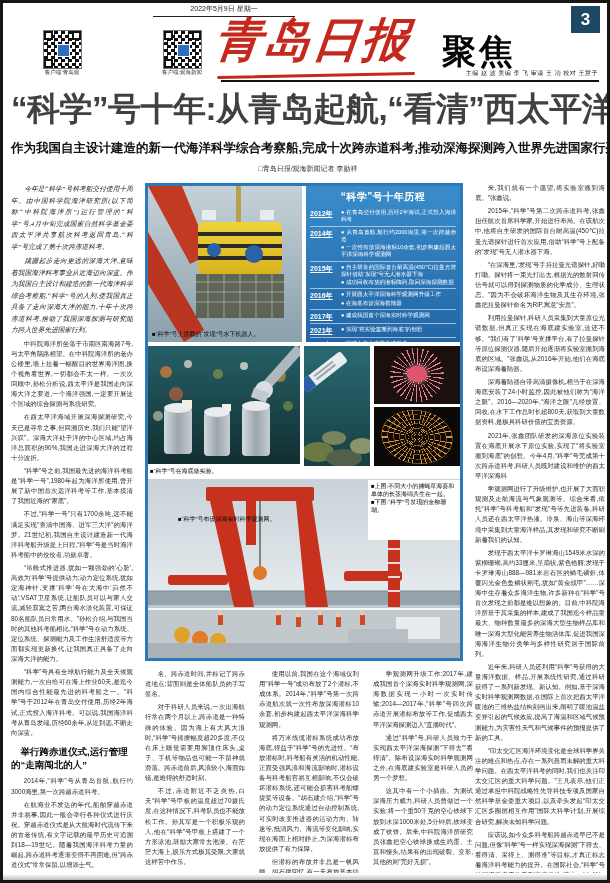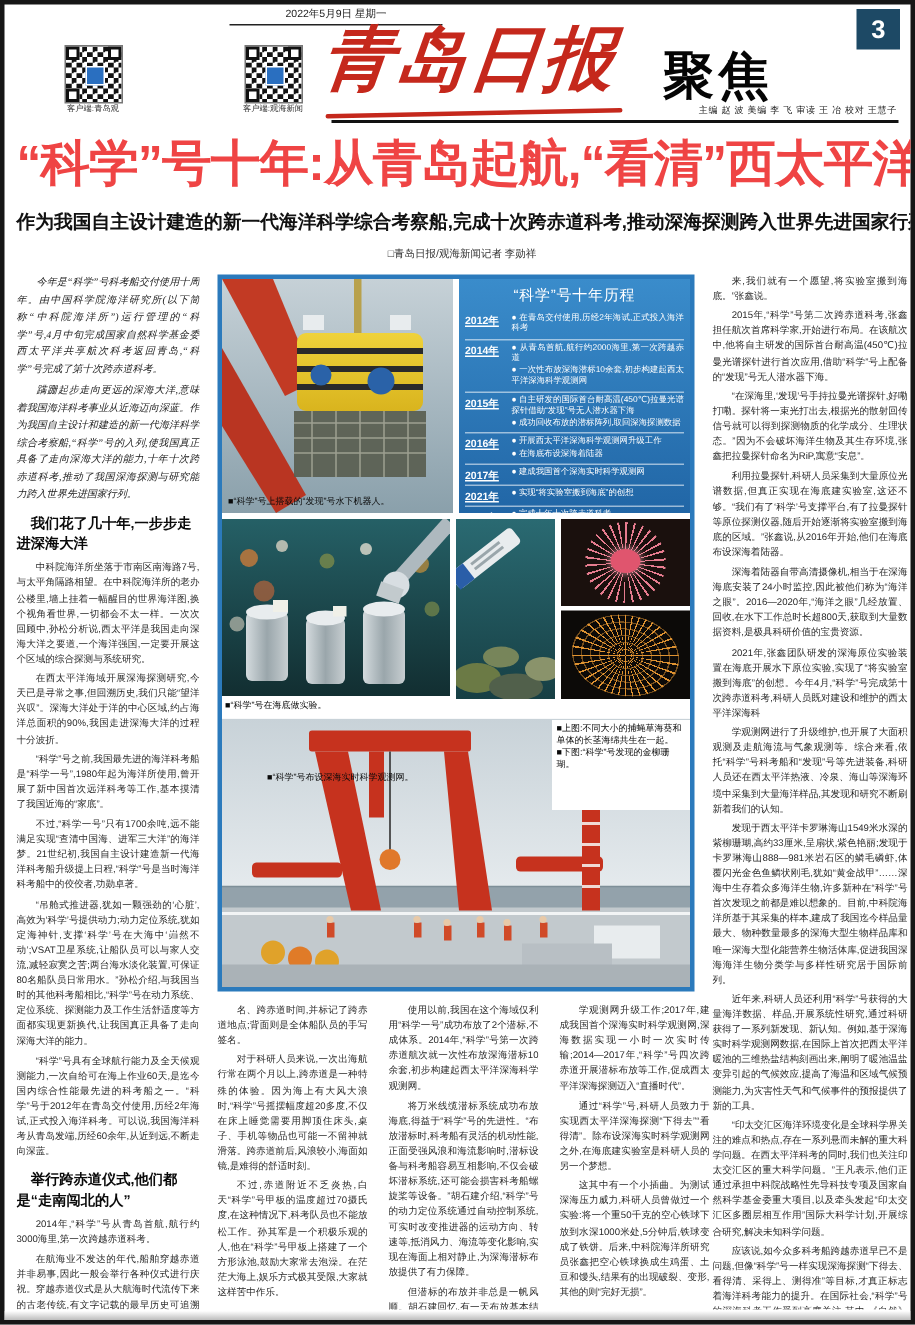--- a/index.html
+++ b/index.html
@@ -22,21 +22,21 @@
     font-style:italic;font-weight:bold;font-size:47px;color:#c5281c;letter-spacing:2px;
     transform:skewX(-6deg);line-height:1;}
   .mast-swoosh{position:absolute;top:71px;left:214px;width:198px;height:2.5px;background:#c5281c;
     transform:rotate(-1.2deg);border-radius:2px;}
   .section-title{position:absolute;top:31px;left:420px;font-size:34px;font-weight:900;color:#050505;
     letter-spacing:3px;line-height:1;margin-left:19px;}
   .staff{position:absolute;top:66px;right:9px;font-size:6px;color:#222;letter-spacing:.5px;}
   .header-rule{position:absolute;top:77px;left:218px;right:8px;height:1.5px;background:#111;}
   
   .headline{position:absolute;top:84px;left:8px;width:594px;font-size:33px;font-weight:900;
-    letter-spacing:-.5px;text-align:center;white-space:nowrap;color:#ef4444;}
+    letter-spacing:-.5px;text-align:center;white-space:nowrap;color:#404040;}
   .deck{position:absolute;top:137px;left:8px;width:594px;font-size:12.5px;font-weight:bold;
     text-align:center;white-space:nowrap;color:#111;}
   .byline{position:absolute;top:161px;left:0;width:610px;text-align:center;font-size:7px;color:#333;}
   
   .col{position:absolute;overflow:hidden;text-align:justify;}
   .col p,.col h3{margin:0 0 3px;}
   .p{font-size:6.4px;line-height:1.58;text-indent:2em;color:#2a2a2a;}
   .i{font-family:"Liberation Serif","DejaVu Serif",serif;font-style:italic;font-size:6.7px;
     line-height:1.72;text-indent:2em;color:#222;}
   .h{font-size:9.5px;font-weight:bold;line-height:1.4;color:#0a0a0a;margin:7px 0 5px !important;
@@ -67,21 +67,21 @@
   #cap-creatures{left:220px;top:294px;width:92px;height:60px;background:#fff;padding:2px 3px;
     box-sizing:border-box;}
   .anemone-burst{width:54px;height:54px;border-radius:50%;position:relative;
     background:repeating-conic-gradient(rgba(242,130,150,.95) 0 3deg,rgba(26,16,13,0) 3deg 12deg);}
   .anemone-core{position:absolute;top:18px;left:17px;width:20px;height:16px;background:#e0556e;
     border-radius:50%;box-shadow:0 0 6px #f2a0b0;}
   .star-web{width:72px;height:54px;border-radius:50%;transform:rotate(9deg);
     background:repeating-radial-gradient(ellipse at center,transparent 0 5px,rgba(222,146,49,.5) 5px 6px),
                repeating-conic-gradient(#de9231 0 2deg,transparent 2deg 10deg);}
   
-  .tl-title{font-size:10px;font-weight:normal;text-align:center;margin:0 0 3px;letter-spacing:.5px;}
+  .tl-title{font-size:10px;font-weight:bold;text-align:center;margin:0 0 3px;letter-spacing:.5px;}
   .tl-row{display:flex;border-top:1px solid rgba(255,255,255,.55);padding:2px 0 1px;}
   .tl-row:first-of-type{border-top:none;}
   .tl-year{width:31px;font-size:7px;font-weight:bold;text-decoration:underline;flex:none;}
   .tl-items{flex:1;}
   .tl-item{font-size:5.6px;line-height:1.3;margin-bottom:1px;text-align:justify;}
   .page-bottom-shade{position:absolute;bottom:0;left:0;right:0;height:6px;
     background:linear-gradient(#ffffff,#bdbdbd);}
 </style>
 </head>
 <body>
@@ -112,28 +112,27 @@
   <div class="staff">主编 赵 波  美编 李 飞  审读 王 冶  校对 王慧子</div>
   <div class="header-rule"></div>
 
   <div class="headline">“科学”号十年:从青岛起航,“看清”西太平洋</div>
   <div class="deck">作为我国自主设计建造的新一代海洋科学综合考察船,完成十次跨赤道科考,推动深海探测跨入世界先进国家行列</div>
   <div class="byline">□青岛日报/观海新闻记者 李勋祥</div>
 
   <div class="col" id="col-left">
       <p class="i">今年是“科学”号科考船交付使用十周年。由中国科学院海洋研究所(以下简称“中科院海洋所”)运行管理的“科学”号,4月中旬完成国家自然科学基金委西太平洋共享航次科考返回青岛,“科学”号完成了第十次跨赤道科考。</p>
       <p class="i">蹒跚起步走向更远的深海大洋,意味着我国海洋科考事业从近海迈向深蓝。作为我国自主设计和建造的新一代海洋科学综合考察船,“科学”号的入列,使我国真正具备了走向深海大洋的能力,十年十次跨赤道科考,推动了我国深海探测与研究能力跨入世界先进国家行列。</p>
-      <h3 class="h">我们花了几十年,一步步走进深海大洋</h3>
       <p class="p">中科院海洋所坐落于市南区南海路7号,与太平角隔路相望。在中科院海洋所的老办公楼里,墙上挂着一幅醒目的世界海洋图,换个视角看世界,一切都会不太一样。一次次回顾中,孙松分析说,西太平洋是我国走向深海大洋之要道,一个海洋强国,一定要开展这个区域的综合探测与系统研究。</p>
       <p class="p">在西太平洋海域开展深海探测研究,今天已是寻常之事,但回溯历史,我们只能“望洋兴叹”。深海大洋处于洋的中心区域,约占海洋总面积的90%,我国走进深海大洋的过程十分波折。</p>
       <p class="p">“科学”号之前,我国最先进的海洋科考船是“科学一号”,1980年起为海洋所使用,曾开展了新中国首次远洋科考等工作,基本摸清了我国近海的“家底”。</p>
       <p class="p">不过,“科学一号”只有1700余吨,远不能满足实现“查清中国海、进军三大洋”的海洋梦。21世纪初,我国自主设计建造新一代海洋科考船升级提上日程,“科学”号是当时海洋科考船中的佼佼者,功勋卓著。</p>
       <p class="p">“吊舱式推进器,犹如一颗强劲的‘心脏’,高效为‘科学’号提供动力;动力定位系统,犹如定海神针,支撑‘科学’号在大海中‘岿然不动’;VSAT卫星系统,让船队员可以与家人交流,减轻寂寞之苦;两台海水淡化装置,可保证80名船队员日常用水。”孙松介绍,与我国当时的其他科考船相比,“科学”号在动力系统、定位系统、探测能力及工作生活舒适度等方面都实现更新换代,让我国真正具备了走向深海大洋的能力。</p>
       <p class="p">“科学”号具有全球航行能力及全天候观测能力,一次自给可在海上作业60天,是迄今国内综合性能最先进的科考船之一。“科学”号于2012年在青岛交付使用,历经2年海试,正式投入海洋科考。可以说,我国海洋科考从青岛发端,历经60余年,从近到远,不断走向深蓝。</p>
-      <h3 class="h">举行跨赤道仪式,他们都是“走南闯北的人”</h3>
+      <h3 class="h">举行跨赤道仪式,运行管理的“走南闯北的人”</h3>
       <p class="p">2014年,“科学”号从青岛首航,航行约3000海里,第一次跨越赤道科考。</p>
       <p class="p">在航海业不发达的年代,船舶穿越赤道并非易事,因此一般会举行各种仪式进行庆祝。穿越赤道仪式是从大航海时代流传下来的古老传统,有文字记载的最早历史可追溯到18—19世纪。随着我国海洋科考力量的崛起,跨赤道科考逐渐变得不再困难,但“跨赤道仪式”常常保留,以增添士气。</p>
     </div>
   <div class="col" id="col-b">
       <p class="p">名、跨赤道时间,并标记了跨赤道地点;背面则是全体船队员的手写签名。</p>
       <p class="p">对于科研人员来说,一次出海航行常在两个月以上,跨赤道是一种特殊的体验。因为海上有大风大浪时,“科学”号摇摆幅度超20多度,不仅在床上睡觉需要用脚顶住床头,桌子、手机等物品也可能一不留神就滑落。跨赤道前后,风浪较小,海面如镜,是难得的舒适时刻。</p>
       <p class="p">不过,赤道附近不乏炎热,白天“科学”号甲板的温度超过70摄氏度,在这种情况下,科考队员也不能放松工作。孙其军是一个积极乐观的人,他在“科学”号甲板上搭建了一个方形泳池,鼓励大家常去泡澡。在茫茫大海上,娱乐方式极其受限,大家就这样苦中作乐。</p>
     </div>
   <div class="col" id="col-c">
       <p class="p">使用以前,我国在这个海域仅利用“科学一号”成功布放了2个潜标,不成体系。2014年,“科学”号第一次跨赤道航次就一次性布放深海潜标10余套,初步构建起西太平洋深海科学观测网。</p>

